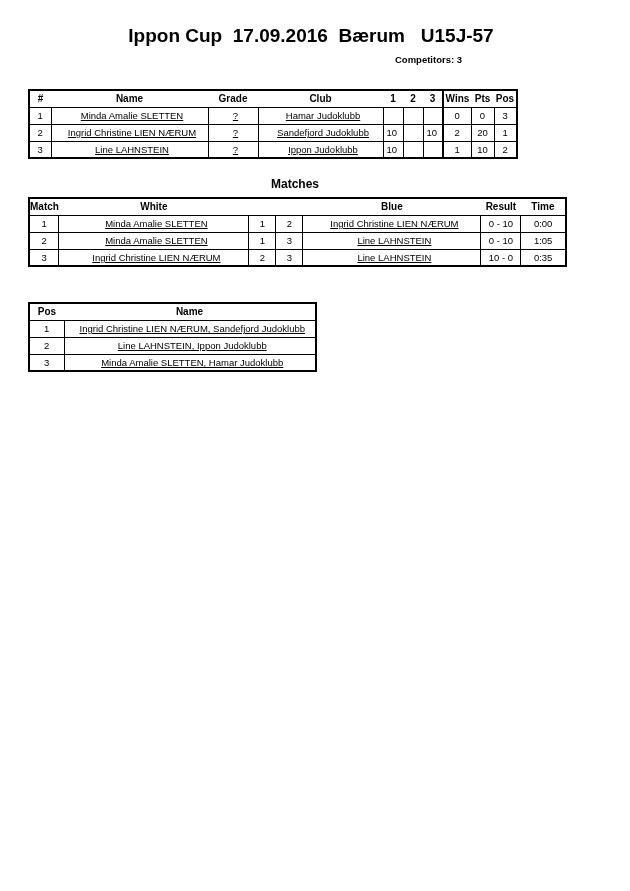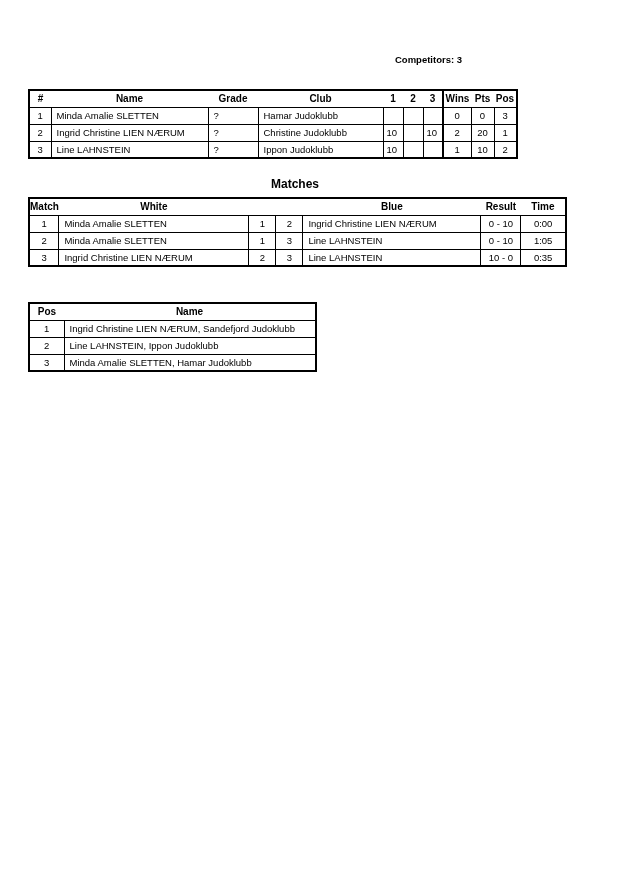--- a/index.html
+++ b/index.html
@@ -64,33 +64,34 @@
     font-size: 9.5px;
     font-weight: normal;
     height: 17px;
     padding: 0;
     text-align: center;
     vertical-align: middle;
     white-space: nowrap;
     overflow: hidden;
     border: 1px solid #000000;
   }
-  table.tbl td.l { text-align: left; padding-left: 5px; }
+  table.tbl td.l { text-align: center; padding-left: 5px; text-decoration: underline; }
   table.tbl td.rd { text-align: left; padding-left: 3px; }
   .tk { border-left: 2px solid #000000 !important; }
 
   #competitors-table { left: 28px; top: 89px; }
   #matches-table     { left: 28px; top: 197px; padding-left: 44px; }
   #results-table     { left: 28px; top: 302px; }
 </style>
 </head>
 <body>
 
 <div id="page">
 
+  <div class="title">Ippon Cup  17.09.2016  Bærum   U15J-57</div>
   <div class="comp-count">Competitors: 3</div>
 
 
   <table class="tbl" id="competitors-table">
     <colgroup>
       <col style="width:22px">
         <col style="width:157px">
         <col style="width:50px">
         <col style="width:125px">
       <col style="width:20px">
@@ -124,21 +125,21 @@
         <td class="rd"></td>
         <td class="rd"></td>
         <td class="tk">0</td>
         <td>0</td>
         <td>3</td>
       </tr>
       <tr>
         <td>2</td>
         <td class="l">Ingrid Christine LIEN NÆRUM</td>
         <td class="l">?</td>
-        <td class="l">Christine Judoklubb</td>
+        <td class="l">Sandefjord Judoklubb</td>
         <td class="rd">10</td>
         <td class="rd"></td>
         <td class="rd">10</td>
         <td class="tk">2</td>
         <td>20</td>
         <td>1</td>
       </tr>
       <tr>
         <td>3</td>
         <td class="l">Line LAHNSTEIN</td>

